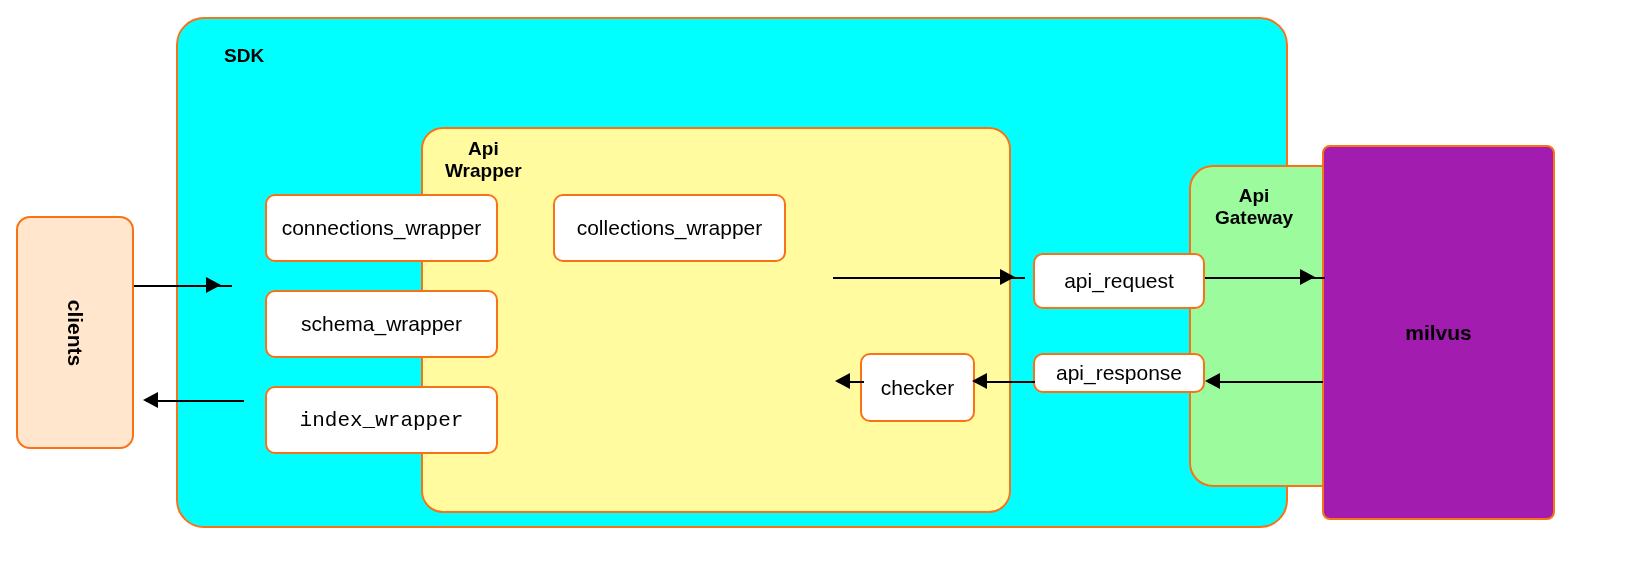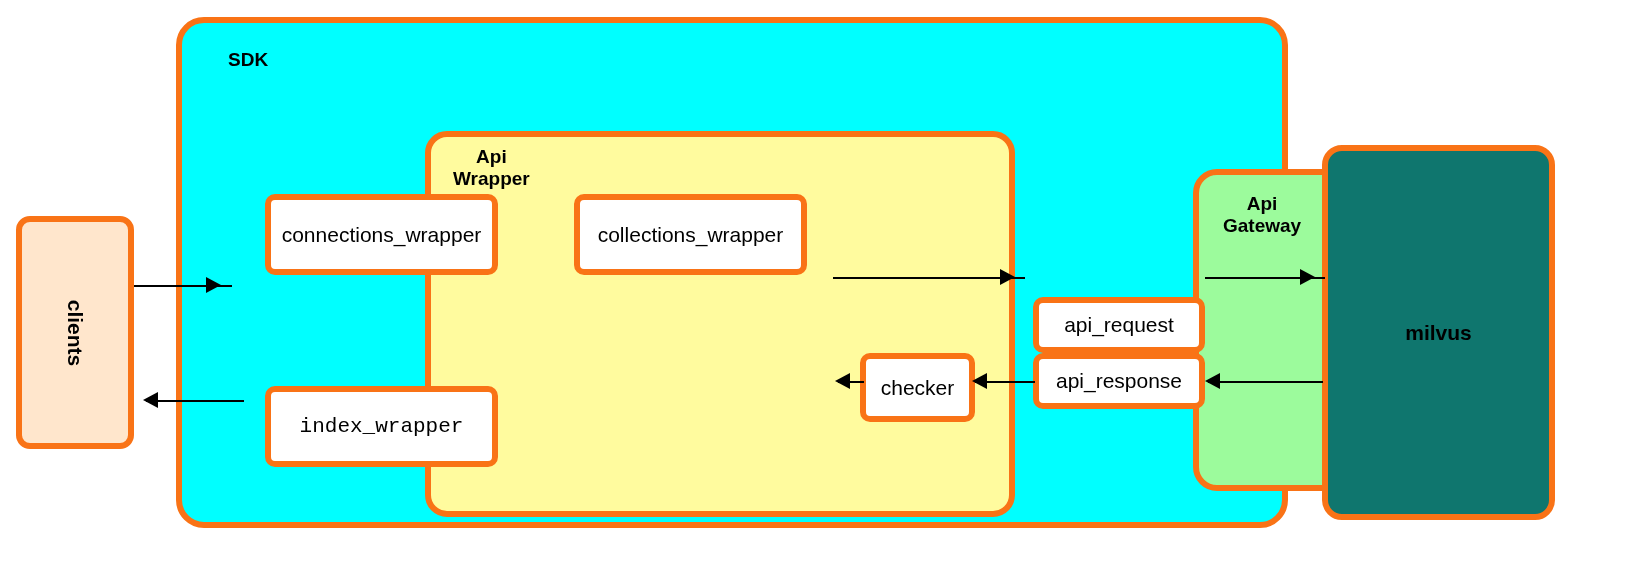--- a/index.html
+++ b/index.html
@@ -15,21 +15,21 @@
   #canvas {
     position: relative;
     width: 1634px;
     height: 574px;
     background: #ffffff;
     overflow: hidden;
   }
   .node {
     position: absolute;
     box-sizing: border-box;
-    border: 6px solid #f97316;
+    border: 2px solid #f97316;
     display: flex;
     align-items: center;
     justify-content: center;
     text-align: center;
     color: #000000;
   }
   
   .shell {
     align-items: flex-start;
     justify-content: flex-start;
@@ -80,39 +80,38 @@
     left: 24px;
     top: 18px;
   }
   
   .leaf {
     background: #ffffff;
     border-radius: 10px;
     font-size: 21px;
     font-weight: normal;
   }
-  .wrap-box { width: 233px; height: 81px; align-items: center; }
+  .wrap-box { width: 233px; height: 68px; align-items: center; }
   .col-a { left: 265px; }
-  .col-b { left: 574px; }
+  .col-b { left: 553px; }
   .row-1 { top: 194px; }
   .row-2 { top: 290px; }
   .row-3 { top: 386px; font-family: Liberation Mono, monospace; }
 
   #box-api-request {
     left: 1033px;
     top: 253px;
     width: 172px;
     height: 56px;
-    margin-top: 44px;
   }
   #box-api-response {
     left: 1033px;
     top: 353px;
     width: 172px;
-    height: 56px;
+    height: 40px;
   }
   #box-checker {
     left: 860px;
     top: 353px;
     width: 115px;
     height: 69px;
   }
   #box-clients {
     left: 16px;
     top: 216px;
@@ -125,22 +124,22 @@
     transform: rotate(90deg);
     font-size: 21px;
     font-weight: bold;
     white-space: nowrap;
   }
   #box-milvus {
     left: 1322px;
     top: 145px;
     width: 233px;
     height: 375px;
-    background: #0f766e;
-    border-radius: 20px;
+    background: #a21caf;
+    border-radius: 8px;
     font-size: 21px;
     font-weight: bold;
   }
   
   .edge {
     position: absolute;
     height: 0;
     border-top: 2px solid #000000;
   }
   .arrowhead {
@@ -195,20 +194,23 @@
 Gateway</span>
     </div>
   </div>
 
   <div class="node leaf wrap-box col-a row-1">
     <span>connections_wrapper</span>
   </div>
   <div class="node leaf wrap-box col-b row-1">
     <span>collections_wrapper</span>
   </div>
+  <div class="node leaf wrap-box col-a row-2">
+    <span>schema_wrapper</span>
+  </div>
   <div class="node leaf wrap-box col-a row-3">
     <span>index_wrapper</span>
   </div>
 
   <div class="node leaf" id="box-checker">
     <span>checker</span>
   </div>
 
   <div class="node leaf" id="box-api-request">
     <span>api_request</span>

